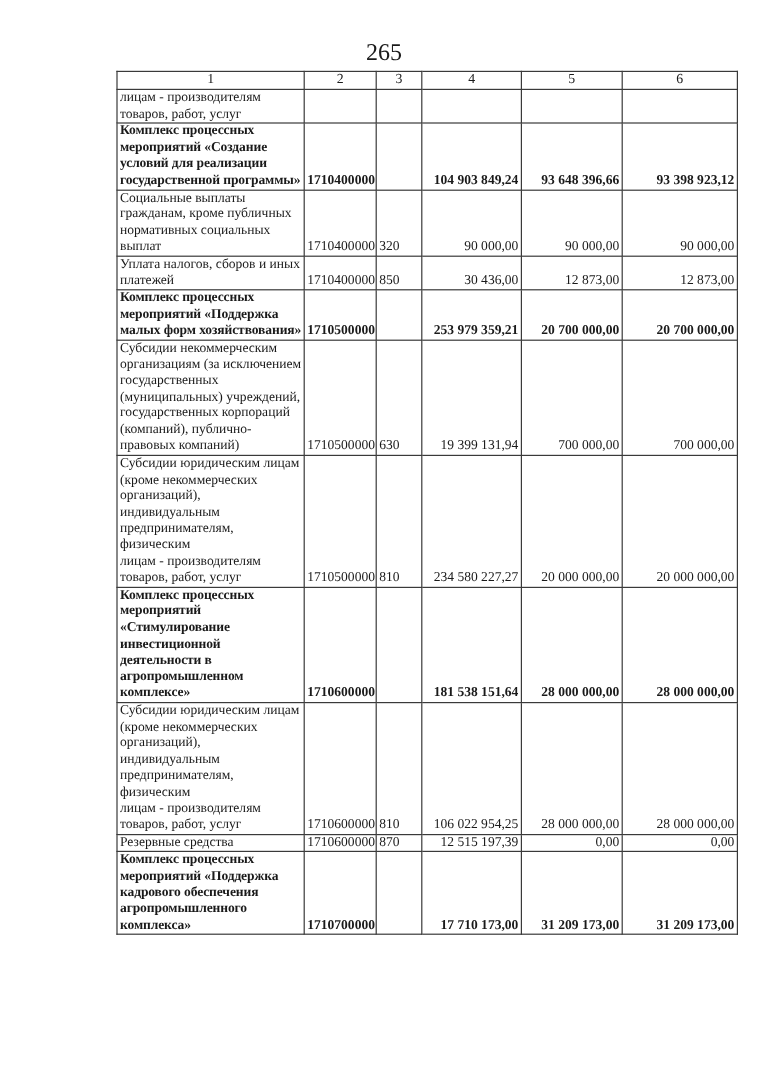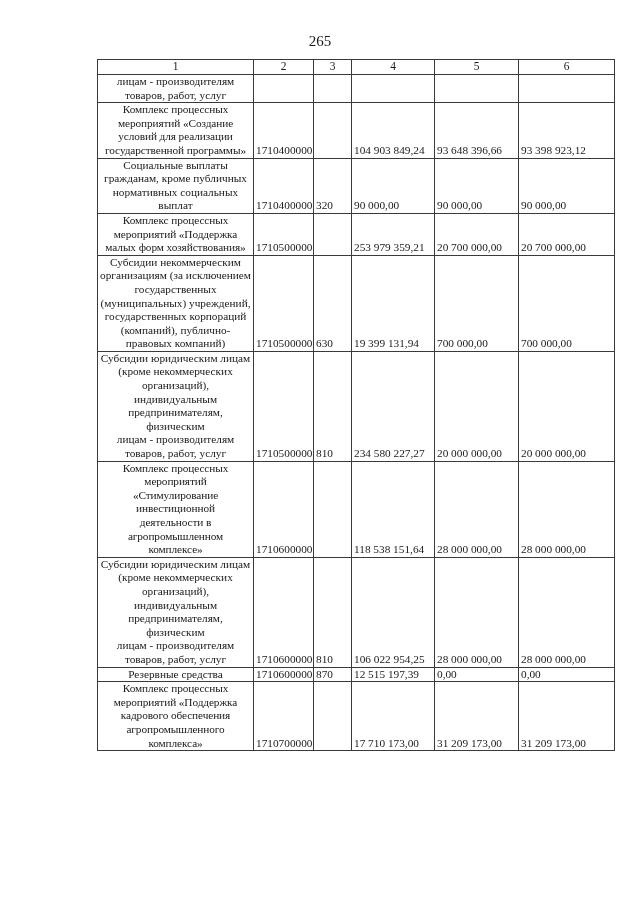--- a/index.html
+++ b/index.html
@@ -1,29 +1,29 @@
 <!DOCTYPE html>
 <html><head>
 <meta charset="utf-8">
 <style>
   html, body { margin: 0; padding: 0; background: #ffffff; }
   body { width: 640px; height: 905px; position: relative; overflow: hidden;
          font-family: "Liberation Serif", "DejaVu Serif", serif; color: #1a1a1a; }
   .page-number { position: absolute; top: 33px; left: 0; width: 640px; text-align: center;
-                 font-size: 15px; }
+                 font-size: 20px; }
   table.budget { position: absolute; top: 59px; left: 97px; border-collapse: collapse;
                  table-layout: fixed; width: 517px; font-size: 11.3px; line-height: 13.6px; }
   table.budget td { border: 1px solid #3a3a3a; padding: 0 2px; vertical-align: bottom;
                     overflow: hidden; }
   table.budget tr.head td { text-align: center; vertical-align: middle; height: 14px; font-size: 11.5px; }
-  td.name { text-align: center; white-space: pre-line; }
+  td.name { text-align: left; white-space: pre-line; }
   td.csr { text-align: right; padding-left: 2px; }
   td.vr { text-align: left; padding-left: 6px; }
-  td.num { padding-right: 1px; }
-  tr.bold td { font-weight: normal; }
+  td.num { text-align: right; padding-right: 1px; }
+  tr.bold td { font-weight: bold; }
   tr.bold td.name { letter-spacing: -0.1px; }
 </style>
 </head>
 <body>
 
 <div class="page-number">265</div>
 
 <table class="budget">
   <colgroup>
     <col style="width:156px">
@@ -66,20 +66,29 @@
         <td class="name">Социальные выплаты
 гражданам, кроме публичных
 нормативных социальных
 выплат</td>
         <td class="csr">1710400000</td>
         <td class="vr">320</td>
         <td class="num">90 000,00</td>
         <td class="num">90 000,00</td>
         <td class="num">90 000,00</td>
       </tr>
+      <tr>
+        <td class="name">Уплата налогов, сборов и иных
+платежей</td>
+        <td class="csr">1710400000</td>
+        <td class="vr">850</td>
+        <td class="num">30 436,00</td>
+        <td class="num">12 873,00</td>
+        <td class="num">12 873,00</td>
+      </tr>
       <tr class="bold">
         <td class="name">Комплекс процессных
 мероприятий «Поддержка
 малых форм хозяйствования»</td>
         <td class="csr">1710500000</td>
         <td class="vr"></td>
         <td class="num">253 979 359,21</td>
         <td class="num">20 700 000,00</td>
         <td class="num">20 700 000,00</td>
       </tr>
@@ -113,21 +122,21 @@
       <tr class="bold">
         <td class="name">Комплекс процессных
 мероприятий
 «Стимулирование
 инвестиционной
 деятельности в
 агропромышленном
 комплексе»</td>
         <td class="csr">1710600000</td>
         <td class="vr"></td>
-        <td class="num">118 538 151,64</td>
+        <td class="num">181 538 151,64</td>
         <td class="num">28 000 000,00</td>
         <td class="num">28 000 000,00</td>
       </tr>
       <tr>
         <td class="name">Субсидии юридическим лицам
 (кроме некоммерческих
 организаций), индивидуальным
 предпринимателям, физическим
 лицам - производителям
 товаров, работ, услуг</td>

